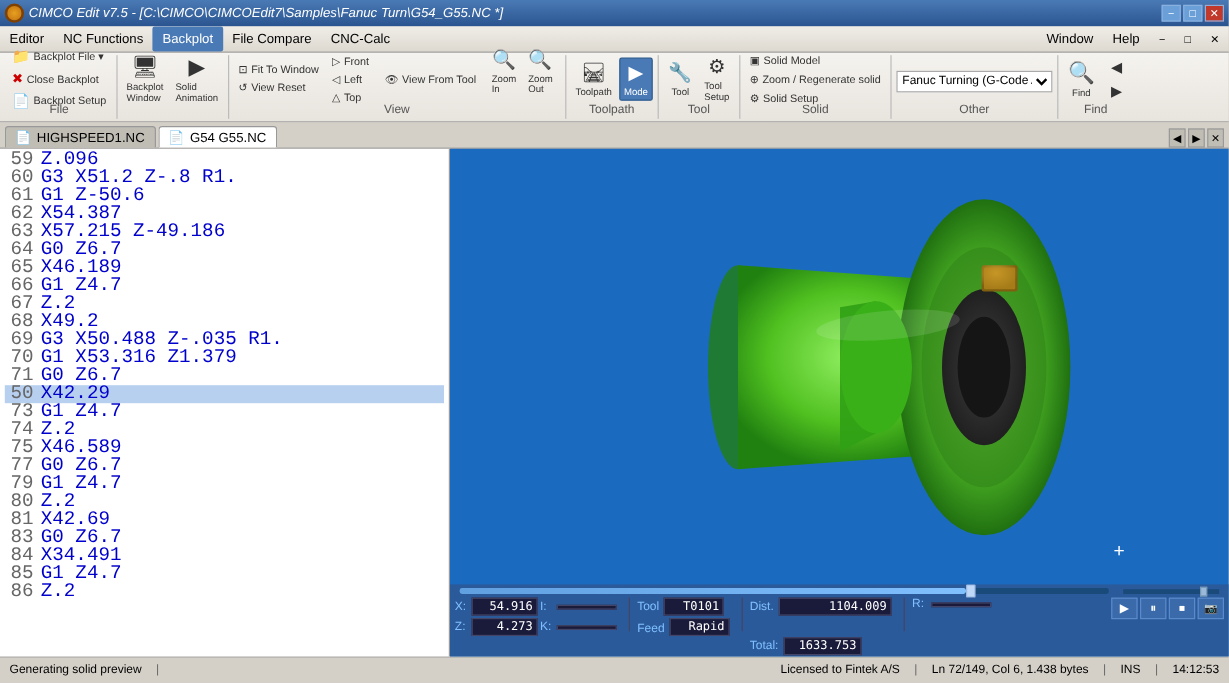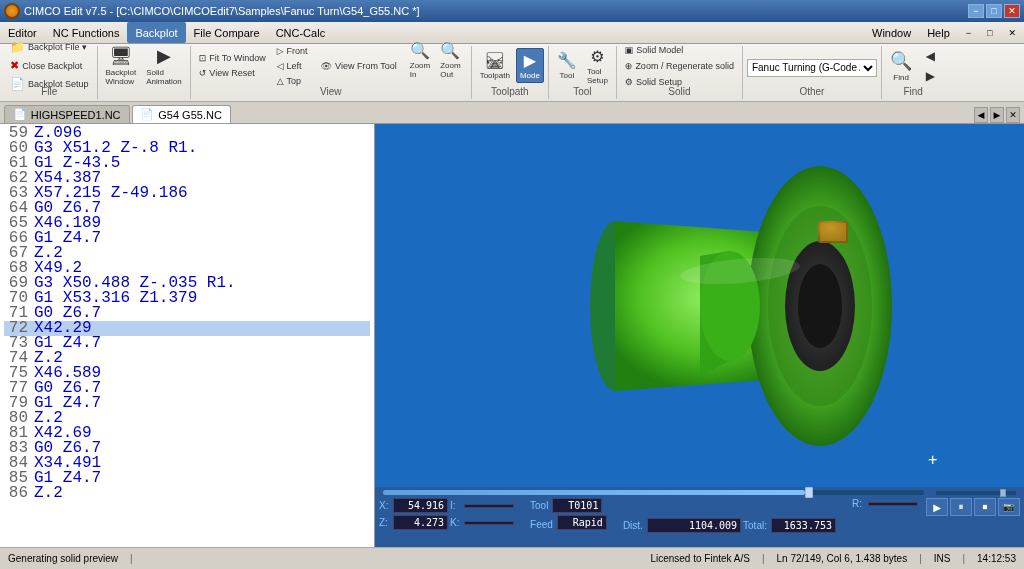--- a/index.html
+++ b/index.html
@@ -9,21 +9,21 @@
     #titlebar {
       background: linear-gradient(to bottom, #4a7ab5, #2a5490);
       color: white;
       height: 22px;
       display: flex;
       align-items: center;
       justify-content: space-between;
       padding: 0 4px;
       font-size: 11px;
     }
-    #titlebar .title-left { display: flex; align-items: center; gap: 4px; }
+    #titlebar .title-left { display: flex; align-items: center; gap: 4px; font-style: italic; }
     #titlebar .title-controls { display: flex; gap: 2px; }
     #titlebar .title-controls span {
       width: 16px; height: 14px; background: #6a9fd8; border: 1px solid #8ab0e0;
       display: flex; align-items: center; justify-content: center; font-size: 9px; cursor: pointer; color: white;
     }
     #titlebar .title-controls .close-btn { background: #c0392b; }
 
     
     #menubar {
       background: linear-gradient(to bottom, #f0ede8, #ddd9d0);
@@ -454,21 +454,21 @@
     <div class="code-line">
           <span class="line-num">59</span>
           <span class="line-code">Z.096</span>
         </div>
         <div class="code-line">
           <span class="line-num">60</span>
           <span class="line-code">G3 X51.2 Z-.8 R1.</span>
         </div>
         <div class="code-line">
           <span class="line-num">61</span>
-          <span class="line-code">G1 Z-43.5</span>
+          <span class="line-code">G1 Z-50.6</span>
         </div>
         <div class="code-line">
           <span class="line-num">62</span>
           <span class="line-code">X54.387</span>
         </div>
         <div class="code-line">
           <span class="line-num">63</span>
           <span class="line-code">X57.215 Z-49.186</span>
         </div>
         <div class="code-line">
@@ -497,21 +497,21 @@
         </div>
         <div class="code-line">
           <span class="line-num">70</span>
           <span class="line-code">G1 X53.316 Z1.379</span>
         </div>
         <div class="code-line">
           <span class="line-num">71</span>
           <span class="line-code">G0 Z6.7</span>
         </div>
         <div class="code-line highlighted">
-          <span class="line-num">72</span>
+          <span class="line-num">50</span>
           <span class="line-code">X42.29</span>
         </div>
         <div class="code-line">
           <span class="line-num">73</span>
           <span class="line-code">G1 Z4.7</span>
         </div>
         <div class="code-line">
           <span class="line-num">74</span>
           <span class="line-code">Z.2</span>
         </div>
@@ -645,21 +645,21 @@
             <div style="display:flex; align-items:flex-end; gap:4px;">
               <span class="hud-label">Feed</span>
               <div class="hud-field" style="min-width:50px;">Rapid</div>
             </div>
           </div>
         </div>
 
         <div class="hud-divider"></div>
 
         <div class="hud-section">
-          <div style="display:flex; flex-direction:row; gap:2px;margin-top:20px;">
+          <div style="display:flex; flex-direction:column; gap:18px;">
             <div style="display:flex; align-items:center; gap:4px;">
               <span class="hud-label">Dist.</span>
               <div class="hud-field" style="min-width:65px;padding-left:41px;">1104.009</div>
             </div>
             <div style="display:flex; align-items:center; gap:4px;">
               <span class="hud-label">Total:</span>
               <div class="hud-field" style="min-width:65px;">1633.753</div>
             </div>
           </div>
         </div>

